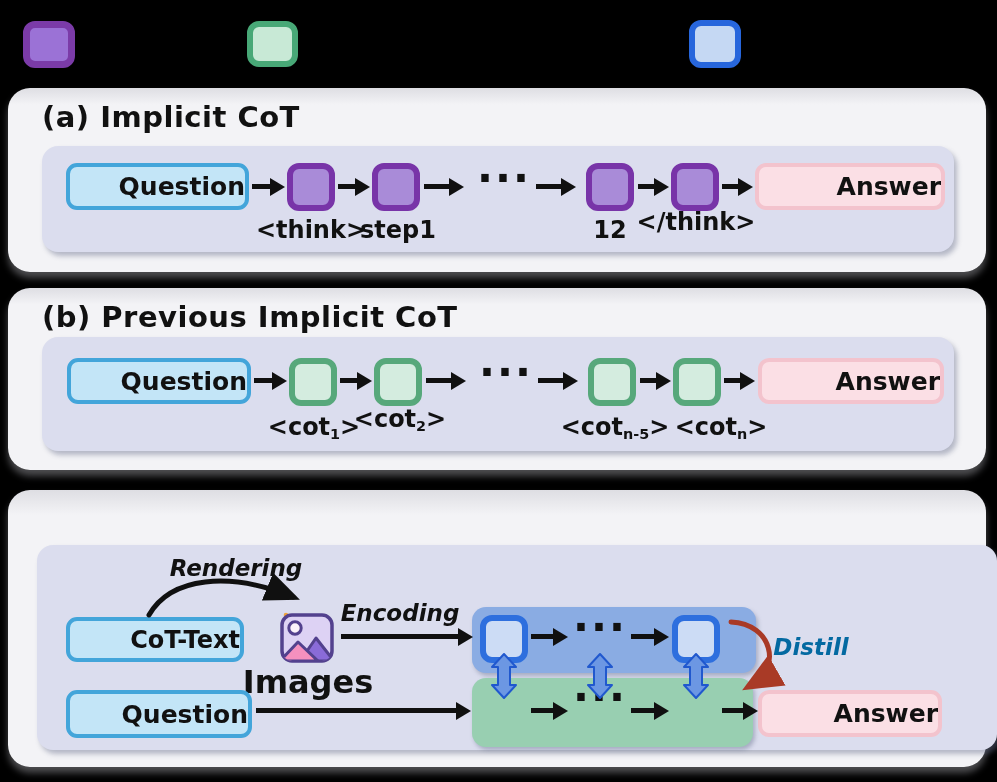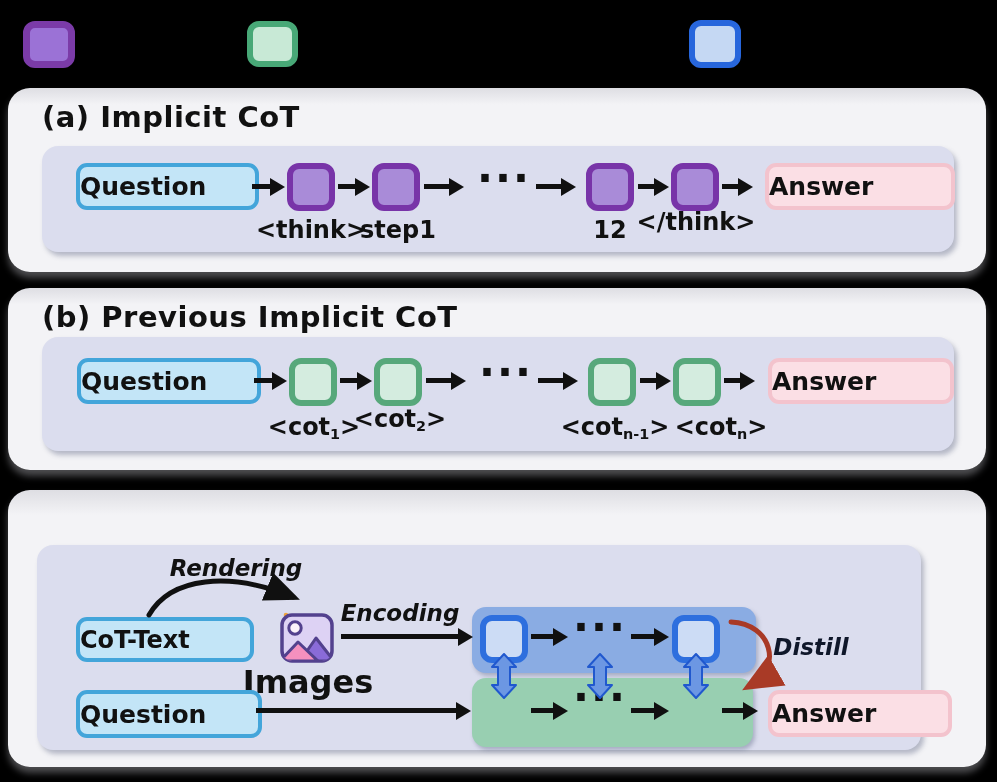--- a/index.html
+++ b/index.html
@@ -29,25 +29,25 @@
   .ptitle {
     position: absolute; left: 34px; top: 12px;
     font-size: 29px; font-weight: bold; letter-spacing: .5px; white-space: nowrap;
   }
   .inner {
     position: absolute; background: #DBDDEE; border-radius: 16px;
     box-shadow: 3px 4px 5px rgba(105,110,140,.45);
   }
   .inner-a { left:34px; top:58px; width:912px; height:106px; }
   .inner-b { left:34px; top:49px; width:912px; height:114px; }
-  .inner-c { left:29px; top:55px; width:884px; height:205px;padding-left:24px; }
+  .inner-c { left:29px; top:55px; width:960px; height:205px;padding-left:24px; }
 
   .box {
-    position: absolute; display: flex; align-items: center; justify-content: flex-start;
-    font-weight: bold; font-size: 25px; border-radius: 11px; white-space: nowrap; margin-left: 10px;
+    position: absolute; display: flex; align-items: center; justify-content: flex-end;
+    font-weight: bold; font-size: 25px; border-radius: 11px; white-space: nowrap;
   }
   .qbox { background:#C3E5F7; border:4px solid #43A5DA; }
   .abox { background:#FBDFE5; border:4px solid #F3C3CD; }
 
   .sq { position: absolute; width:48px; height:48px; border-radius:12px; }
   .sq-purple { background:#A98BD8; border:6px solid #7834A8; }
   .sq-green  { background:#D4ECDF; border:6px solid #57A87B; }
   .sq-blue   { background:#CCDCF5; border:6px solid #2E6FDE; z-index: 3; }
 
   .tok-label {
@@ -64,21 +64,21 @@
   .dots {
     position: absolute; transform: translate(-50%,-50%);
     font-size: 42px; font-weight: 900; letter-spacing: 2px; line-height: 1;
     padding-bottom: 14px; z-index: 4;
   }
   .band { position: absolute; border-radius: 14px; z-index: 2; box-shadow: 2px 3px 4px rgba(90,100,130,.4); }
   .band-blue  { left:435px; top:62px; width:284px; height:66px; background:#8AACE3; }
   .band-green { left:435px; top:133px; width:281px; height:69px; background:#98CFB1; }
 
   .flowlabel { position: absolute; transform: translateX(-50%); font-style: italic; font-weight: bold; font-size: 23px; white-space: nowrap; z-index: 5; }
-  .distill { color:#0f172a; }
+  .distill { color:#0369a1; }
   .svgabs { position:absolute; z-index: 6; }
   .imglabel { position:absolute; transform: translateX(-50%); font-size: 32px; font-weight: bold; }
 </style>
 </head>
 <body>
 
 <div class="swatch sw-purple"></div>
 <div class="swatch sw-green"></div>
 <div class="swatch sw-blue"></div>
 
@@ -118,21 +118,21 @@
     <div class="arr" style="left:212px; top:41px; width:18px;"></div>
     <div class="sq sq-green" style="left:247px; top:21px;"></div>
     <div class="tok-label" style="left:272px; top:76px;"><span>&lt;cot</span><sub>1</sub><span>&gt;</span></div>
     <div class="arr" style="left:298px; top:41px; width:17px;"></div>
     <div class="sq sq-green" style="left:332px; top:21px;"></div>
     <div class="tok-label" style="left:358px; top:68px;"><span>&lt;cot</span><sub>2</sub><span>&gt;</span></div>
     <div class="arr" style="left:384px; top:41px; width:25px;"></div>
     <div class="dots" style="left:464px; top:43px;">···</div>
     <div class="arr" style="left:496px; top:41px; width:25px;"></div>
     <div class="sq sq-green" style="left:546px; top:21px;"></div>
-    <div class="tok-label" style="left:573px; top:76px;"><span>&lt;cot</span><sub>n-1</sub><span>&gt;</span></div>
+    <div class="tok-label" style="left:573px; top:76px;"><span>&lt;cot</span><sub>n-5</sub><span>&gt;</span></div>
     <div class="arr" style="left:598px; top:41px; width:16px;"></div>
     <div class="sq sq-green" style="left:631px; top:21px;"></div>
     <div class="tok-label" style="left:679px; top:76px;"><span>&lt;cot</span><sub>n</sub><span>&gt;</span></div>
     <div class="arr" style="left:682px; top:41px; width:16px;"></div>
     <div class="box abox" style="left:716px; top:21px; width:186px; height:46px;">
       <span>Answer</span>
     </div>
   </div>
 </div>
 

